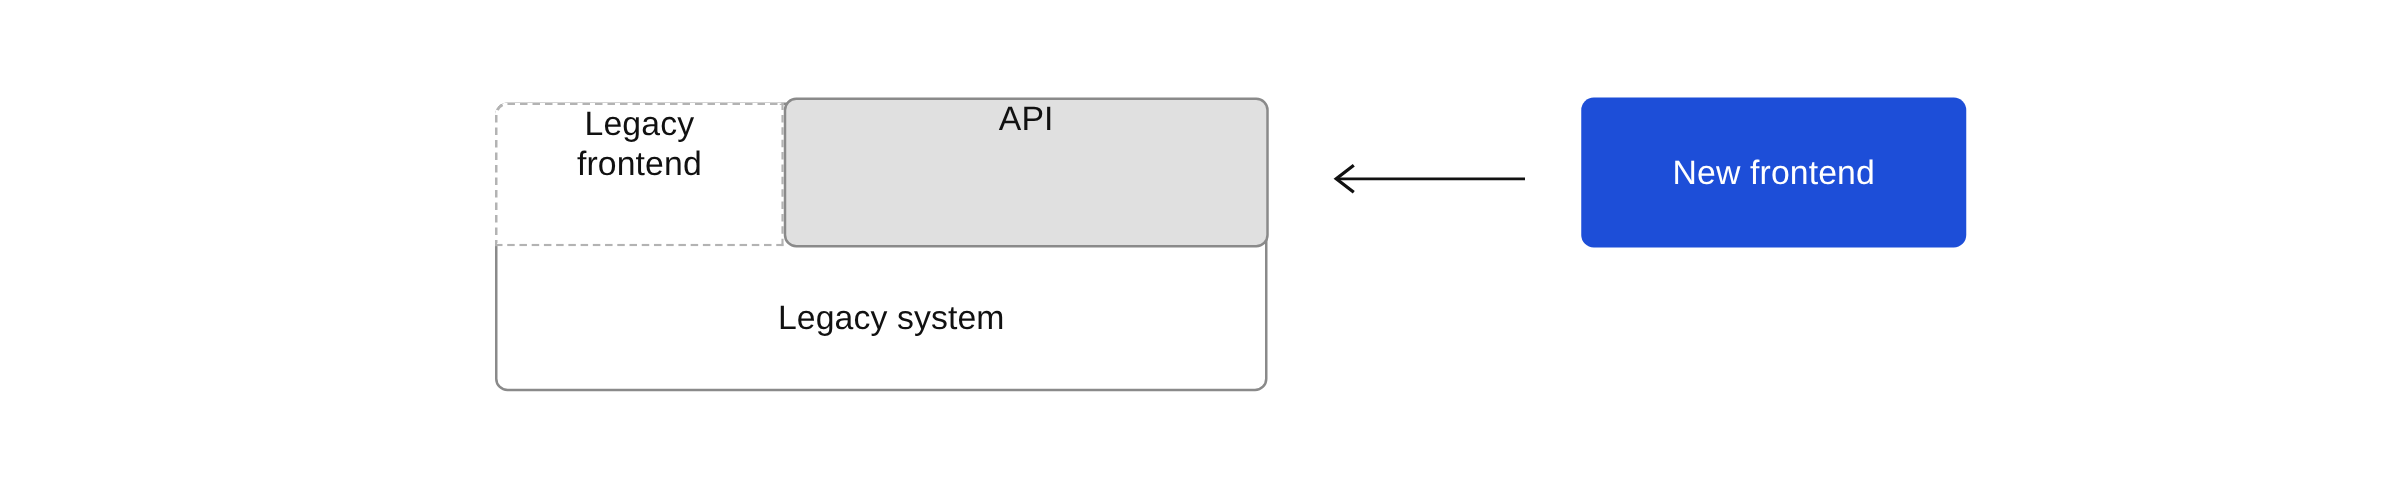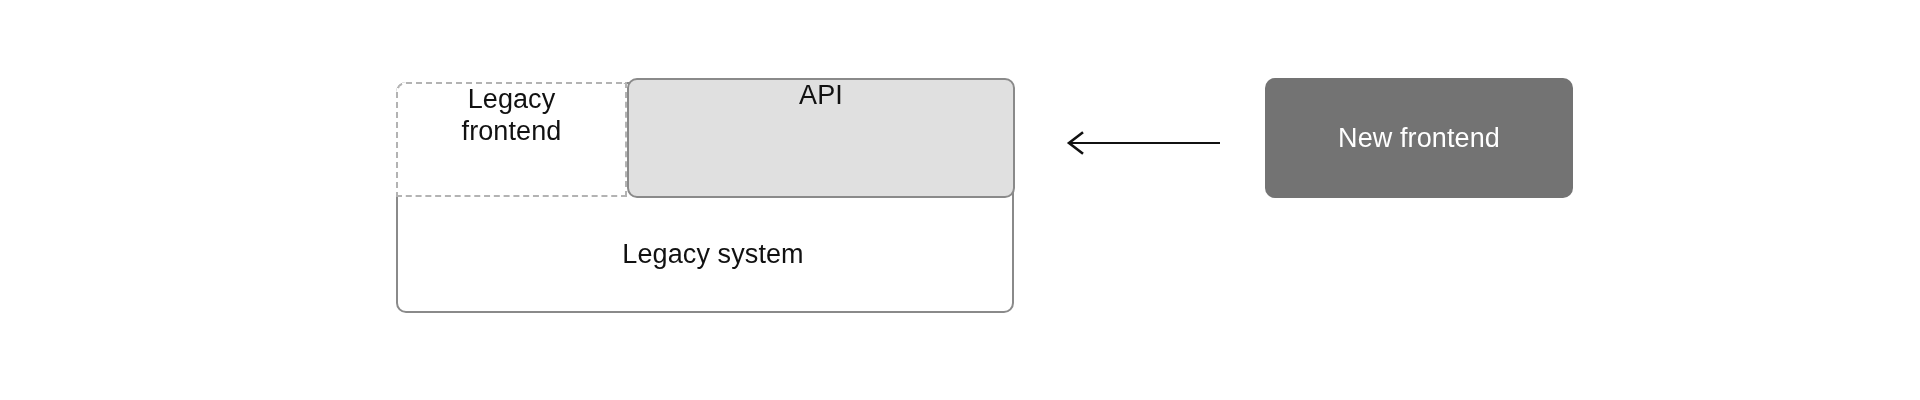--- a/index.html
+++ b/index.html
@@ -113,21 +113,21 @@
 
   
   .new-frontend-box {
     position: absolute;
     left: 1265px;
     top: 78px;
     width: 308px;
     height: 120px;
     box-sizing: border-box;
     border-radius: 10px;
-    background: #737373;
+    background: #1d4ed8;
     display: flex;
     align-items: center;
     justify-content: center;
   }
 
   .new-frontend-label {
     font-size: 27px;
     color: #ffffff;
     letter-spacing: 0.1px;
   }

